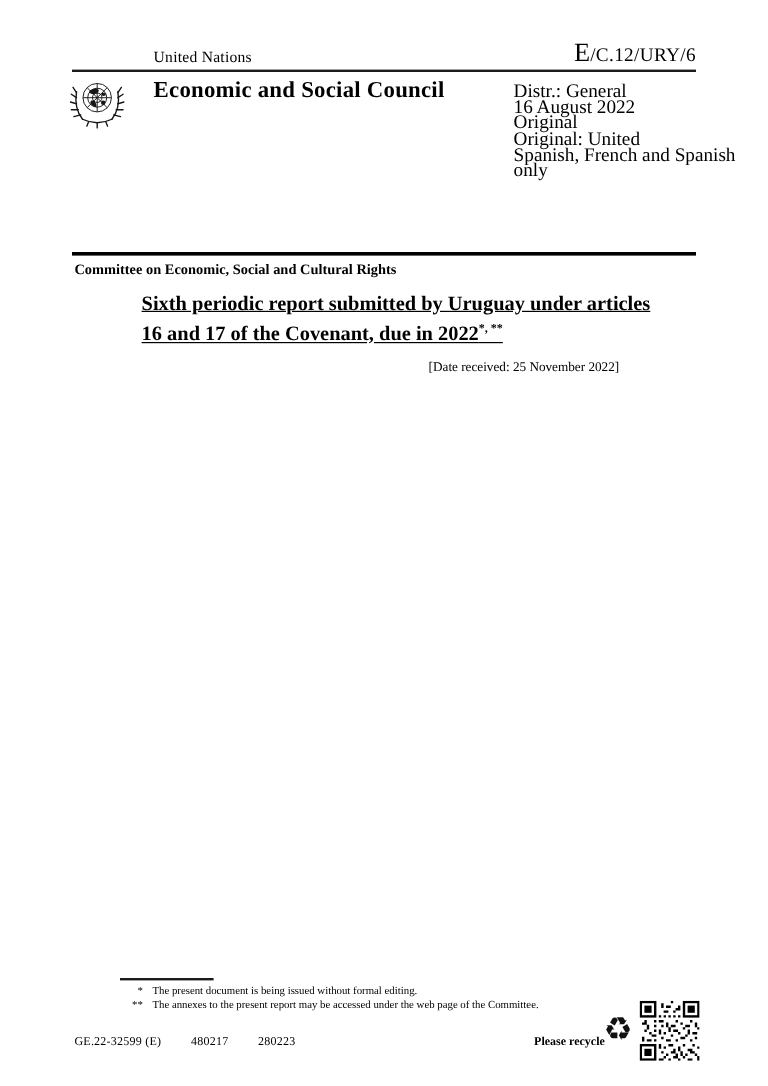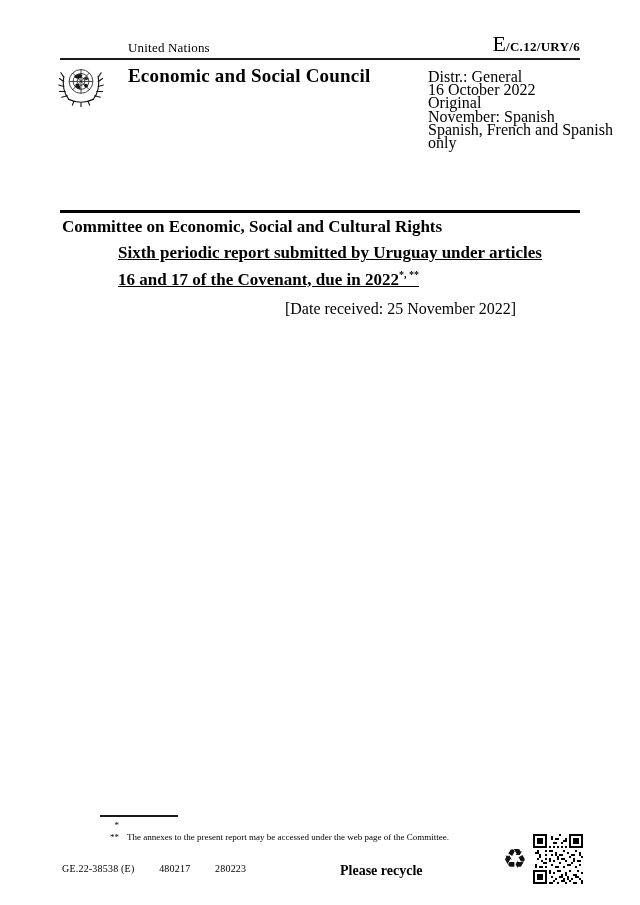--- a/index.html
+++ b/index.html
@@ -4,41 +4,41 @@
 <style>
   html,body { margin:0; padding:0; background:#ffffff; }
   .page {
     position:relative; width:640px; height:905px; background:#ffffff;
     font-family:"Liberation Serif", serif; color:#000; overflow:hidden;
   }
   
   .un-label { position:absolute; left:128px; top:40px; font-size:13px; letter-spacing:0.2px; }
   .doc-symbol { position:absolute; right:60px; top:33px; white-space:nowrap; }
   .doc-symbol .big-e { font-size:22px; line-height:22px; }
-  .doc-symbol .rest { font-size:13px; letter-spacing:0.3px;font-weight:bold; }
+  .doc-symbol .rest { font-size:16px; letter-spacing:0.3px; }
   .header-line { position:absolute; left:60px; top:58px; width:520px; height:2px; background:#1a1a1a; }
   .emblem { position:absolute; left:58px; top:62px; width:46px; height:46px; }
   .council-title { position:absolute; left:128px; top:65px; font-size:19px; font-weight:bold; letter-spacing:0.2px; }
   .distr-block { position:absolute; left:428px; top:70px; font-size:16px; line-height:13.2px; }
   
   .heavy-rule { position:absolute; left:60px; top:210px; width:520px; height:3px; background:#000; }
-  .committee { position:absolute; left:62px; top:217px; font-size:17px; font-weight:bold; }
+  .committee { position:absolute; left:62px; top:217px; font-size:12px; font-weight:bold; }
   .report-title { position:absolute; left:118px; top:242px; width:432px; font-size:17px; font-weight:bold; line-height:22px;text-decoration:underline; }
   .report-title sup { font-size:10px; font-weight:bold; }
-  .date-received { position:absolute; left:60px; top:300px; width:456px; text-align:right; font-size:16px; }
+  .date-received { position:absolute; left:60px; top:300px; width:456px; text-align:right; font-size:11px; }
   
   .fn-rule { position:absolute; left:100px; top:815px; width:78px; height:2px; background:#1a1a1a; }
   .footnotes { position:absolute; left:100px; top:819px; width:430px; font-size:9px; line-height:12px; }
   .fn-row { display:flex; }
   .fn-marker { width:19px; text-align:right; flex:0 0 19px; }
   .fn-text { margin-left:8px; }
   
   .footer-ref { position:absolute; left:62px; top:863px; font-size:10px; letter-spacing:0.2px; }
   .footer-ref .code { margin-left:22px; }
-  .recycle-label { position:absolute; left:340px; top:863px; width:164px; font-size:14px; font-weight:bold; }
+  .recycle-label { position:absolute; left:340px; top:863px; width:164px; text-align:right; font-size:10px; font-weight:bold; }
   .recycle-icon { position:absolute; left:503px; top:845px; font-size:27px; line-height:27px;
                   font-family:"DejaVu Sans", sans-serif; color:#111; }
   .qr { position:absolute; left:533px; top:834px; width:50px; height:50px; }
 </style>
 </head>
 <body>
 
 <div class="page">
 
   <div class="un-label">United Nations</div>
@@ -82,49 +82,50 @@
       <path d="M22,55 L20,60"></path>
         <path d="M32,57 L32,62"></path>
         <path d="M42,55 L44,60"></path>
     </g>
   </svg>
 
   <div class="council-title">Economic and Social Council</div>
 
   <div class="distr-block">
     <div>Distr.: General</div>
-    <div>16 October 2022</div>
+    <div>16 August 2022</div>
     <div>Original</div>
-    <div>November: Spanish</div>
+    <div>Original: United</div>
     <div>Spanish, French and Spanish only</div>
   </div>
 
   <div class="heavy-rule"></div>
 
   <div class="committee">Committee on Economic, Social and Cultural Rights</div>
 
   <div class="report-title">
     <span>Sixth periodic report submitted by Uruguay under articles 16 and 17 of the Covenant, due in 2022</span><sup>*, **</sup>
   </div>
 
   <div class="date-received">[Date received: 25 November 2022]</div>
 
   <div class="fn-rule"></div>
   <div class="footnotes">
     <div class="fn-row">
       <span class="fn-marker">*</span>
+      <span class="fn-text">The present document is being issued without formal editing.</span>
     </div>
     <div class="fn-row">
       <span class="fn-marker">**</span>
       <span class="fn-text">The annexes to the present report may be accessed under the web page of the Committee.</span>
     </div>
   </div>
 
   <div class="footer-ref">
-    <span>GE.22-38538 (E)</span>
+    <span>GE.22-32599 (E)</span>
     <span class="code">480217</span>
     <span class="code">280223</span>
   </div>
 
   <div class="recycle-label">Please recycle</div>
   <div class="recycle-icon">♻</div>
 
   <svg class="qr" viewBox="0 0 25 25">
     <rect x="0" y="0" width="25" height="25" fill="#fff"></rect>
     <g fill="#000">

